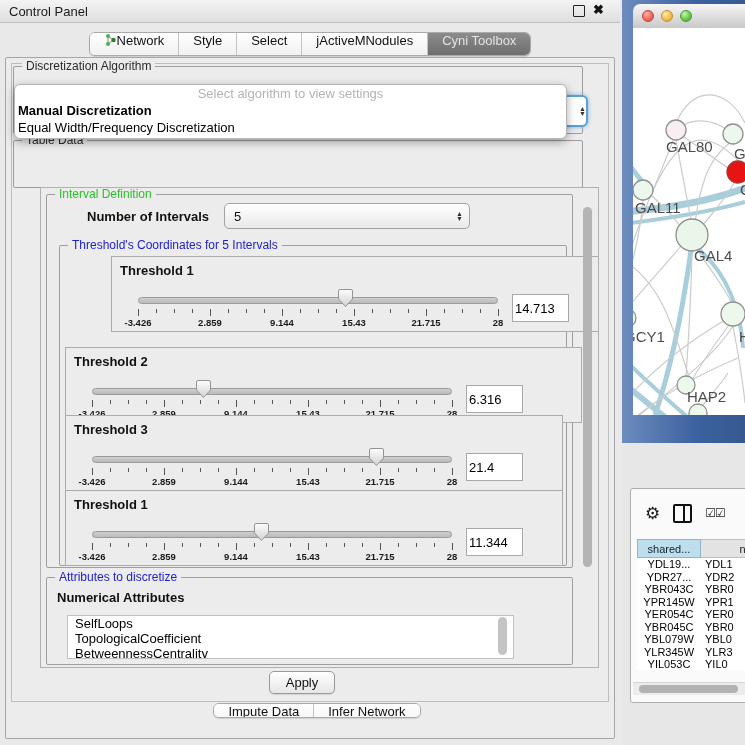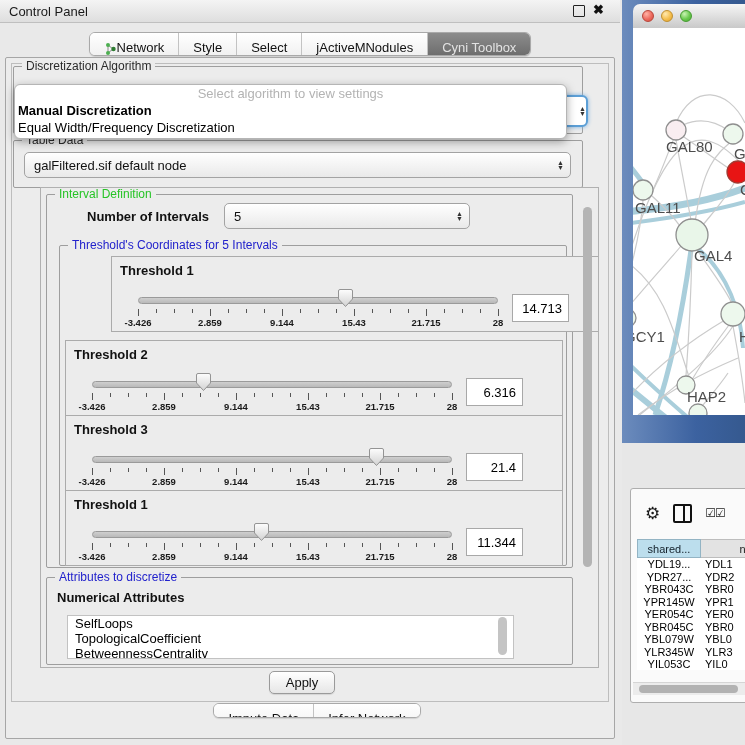--- a/index.html
+++ b/index.html
@@ -18,21 +18,21 @@
   #cp-float{left:573px;top:5px;width:10px;height:10px;border:1.5px solid #222;border-radius:1px;}
   #cp-close{left:593px;top:2px;font-size:13px;font-weight:bold;color:#111;}
   
   .seg-row{display:flex;justify-content:center;}
   #top-tabs{left:0;top:32px;width:620px;height:24px;}
   #bottom-tabs{left:8px;top:703px;width:618px;height:15px;}
   .seg{display:flex;border:1px solid #a9a9a9;border-radius:6px;overflow:hidden;
     background:#fff;box-shadow:0 1px 1px rgba(0,0,0,.12);}
   .seg .tab{
     font-size:13px;color:#111;background:linear-gradient(#ffffff,#f1f1f1);
-    padding:0 14px;display:flex;align-items:flex-end;height:22px;
+    padding:0 14px;display:flex;align-items:flex-start;height:22px;
     border-right:1px solid #c3c3c3;cursor:default;}
   .seg .tab:last-child{border-right:none;}
   .seg .tab.sel{background:linear-gradient(#8c8c8c,#6e6e6e);color:#e3e3e3;}
   
   #cp-outer{left:5px;top:57px;width:608px;height:680px;border:1px solid #a6a6a6;
     border-radius:2px;background:#ececec;}
   #cp-inner{left:11px;top:63px;width:596px;height:637px;border:1px solid #bdbdbd;background:#ececec;}
   
   .groupbox{border:1px solid #9e9e9e;border-radius:2px;}
   .gb-title{position:absolute;top:-8px;left:8px;background:#ececec;padding:0 4px;
@@ -67,21 +67,21 @@
   .th-track{position:absolute;left:26px;top:40px;width:360px;height:7px;border-radius:4px;
     background:linear-gradient(#cfcfcf,#b9b9b9);border:1px solid #9a9a9a;box-sizing:border-box;}
   .th-thumb{position:absolute;top:31px;width:17px;height:20px;}
   .th-ticks{position:absolute;left:26px;top:52px;width:361px;height:9px;}
   .tick{position:absolute;top:0;width:1px;background:#555;}
   .tick.minor{height:4px;}
   .tick.major{height:7px;}
   .th-ticklabels{position:absolute;left:26px;top:60px;width:361px;height:12px;}
   .tlab{position:absolute;transform:translateX(-50%);font-size:9.5px;font-weight:bold;color:#1a1a1a;white-space:nowrap;}
   .th-value{position:absolute;left:400px;top:37px;width:57px;height:28px;border:1px solid #a8a8a8;
-    background:#fff;font-size:13px;text-align:right;padding:0 6px 0 2px;box-sizing:border-box;
+    background:#fff;font-size:13px;text-align:left;padding:0 6px 0 2px;box-sizing:border-box;
     font-family:"Liberation Sans",sans-serif;color:#000;}
   
   #attr-list{position:absolute;left:20px;top:37px;width:445px;height:42px;background:#fff;
     border:1px solid #c2c2c2;overflow:hidden;}
   .attr-item{height:15px;line-height:15px;font-size:13px;color:#000;padding-left:7px;}
   #attr-scroll{position:absolute;left:451px;top:39px;width:9px;height:38px;border-radius:5px;background:#c4c4c4;}
   
   #apply-btn{left:269px;top:671px;width:64px;height:21px;border:1px solid #9a9a9a;border-radius:5px;
     background:linear-gradient(#ffffff,#e6e6e6);font-size:13px;color:#111;
     display:flex;align-items:center;justify-content:center;box-shadow:0 1px 1px rgba(0,0,0,.1);}
@@ -172,27 +172,20 @@
       </span>
   </div>
   <div id="algo-popup" class="abs">
     <div class="hdr">Select algorithm to view settings</div>
     <div class="opt b">Manual Discretization</div>
     <div class="opt">Equal Width/Frequency Discretization</div>
   </div>
 
   <div class="abs groupbox" style="left:13px;top:140px;width:568px;height:46px;">
     <span class="gb-title t-black">Table Data</span>
-    <div class="combo" style="position:absolute;left:10px;top:11px;width:547px;height:26px;box-sizing:border-box;">
-      <span>galFiltered.sif default node</span>
-      <span class="stepper">
-          <span>▲</span>
-          <span>▼</span>
-        </span>
-    </div>
   </div>
 
   <div id="scrollpane" class="abs">
 
     <div class="abs groupbox" style="left:5px;top:6px;width:525px;height:372px;">
       <span class="gb-title t-green">Interval Definition</span>
       <span class="abs" style="left:40px;top:14px;font-size:13px;font-weight:bold;color:#111;">Number of Intervals</span>
       <div class="combo" style="position:absolute;left:177px;top:8px;width:246px;height:26px;box-sizing:border-box;">
         <span>5</span>
         <span class="stepper">
@@ -241,21 +234,21 @@
               <div class="th-ticklabels">
                 <span class="tlab" style="left: 0px;">-3.426</span>
                 <span class="tlab" style="left: 72px;">2.859</span>
                 <span class="tlab" style="left: 144px;">9.144</span>
                 <span class="tlab" style="left: 216px;">15.43</span>
                 <span class="tlab" style="left: 288px;">21.715</span>
                 <span class="tlab" style="left: 360px;">28</span>
               </div>
               <input class="th-value" readonly="" value="14.713" style="">
             </div>
-            <div class="th-panel" style="top: 94px;">
+            <div class="th-panel" style="top: 101px; padding-left: 19px;">
               <div class="th-label">Threshold 2</div>
               <div class="th-track"></div>
               <svg class="th-thumb" width="17" height="20" viewBox="0 0 17 20" style="left: 129.099px;">
                 <defs>
                   <linearGradient id="tg1" x1="0" y1="0" x2="0" y2="1">
                     <stop offset="0" stop-color="#fdfdfd"></stop>
                     <stop offset="1" stop-color="#d2d2d2"></stop>
                   </linearGradient>
                 </defs>
                 <path d="M3,1.5 L14,1.5 Q15.5,1.5 15.5,3 L15.5,11 L8.5,18.5 L1.5,11 L1.5,3 Q1.5,1.5 3,1.5 Z" fill="url(#tg1)" stroke="#949494" stroke-width="1"></path>

